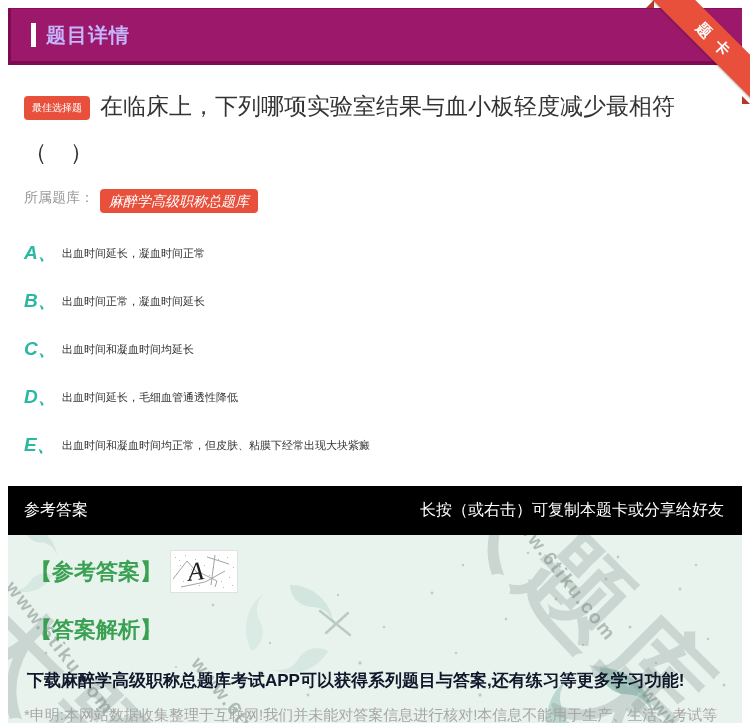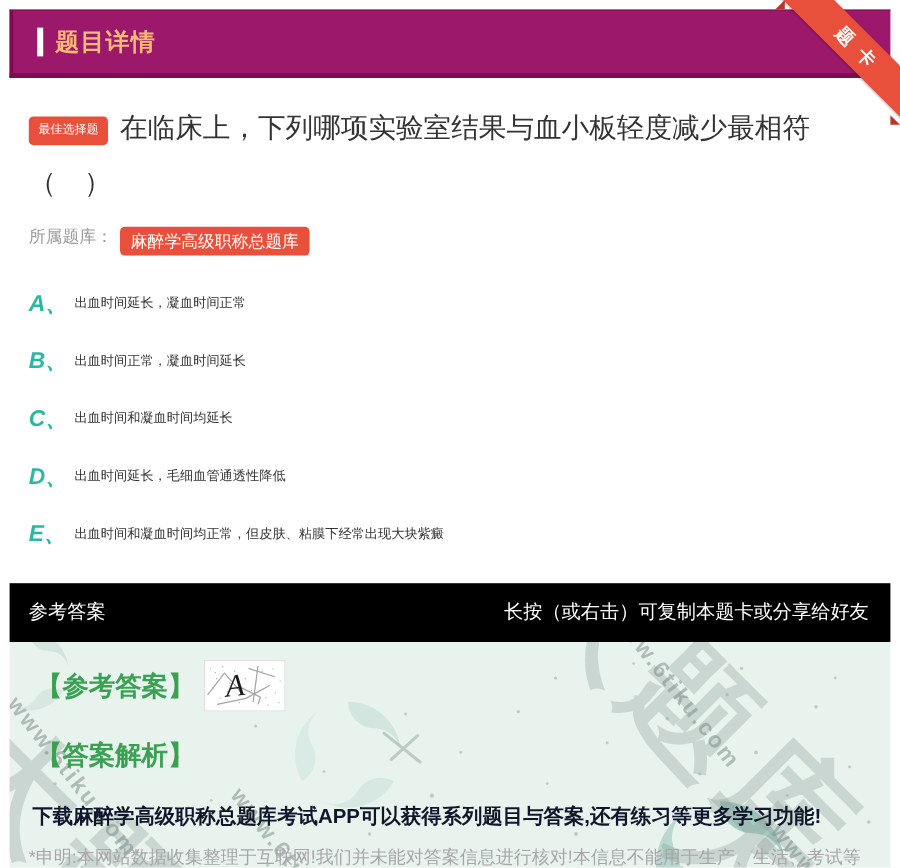--- a/index.html
+++ b/index.html
@@ -10,21 +10,21 @@
   }
   .page{position:absolute;left:8px;top:8px;width:734px;}
 
   
   .hdr{
     height:52px;background:#9B186A;
     border-left:3px solid #7E0B52;border-bottom:4px solid #7E0B52;border-top:1px solid #8A0E58;
     display:flex;align-items:center;padding-left:20px;position:relative;
   }
   .hdr .tick{width:5px;height:24px;background:#ffffff;margin-right:10px;}
-  .hdr .ttl{color:#fdba74;font-size:20px;font-weight:bold;letter-spacing:1px;text-align:right;}
+  .hdr .ttl{color:#c4b5fd;font-size:20px;font-weight:bold;letter-spacing:1px;text-align:right;}
 
   
   .ribbon{
     position:absolute;top:24px;right:-46px;width:166px;height:30px;
     background:#E8503C;transform:rotate(45deg);
     display:flex;align-items:center;justify-content:center;
     box-shadow:0 1px 2px rgba(0,0,0,.25);z-index:50;
   }
   .ribbon span{color:#fff;font-size:15px;font-weight:bold;letter-spacing:10px;text-indent:10px;}
   .fold{position:absolute;width:0;height:0;z-index:49;}
@@ -35,21 +35,21 @@
   .qwrap{padding:18px 24px 0 16px;}
   .qtext{font-size:23px;color:#333;line-height:46px;}
   .badge{
     display:inline-block;background:#E8503C;color:#fff;font-size:10px;font-weight:normal;
     border-radius:4px;padding:3px 8px;margin-right:10px;vertical-align:3px;line-height:18px;
   }
   .bankrow{margin:14px 0 2px 0;display:flex;align-items:flex-start;}
   .bank-label{color:#999;font-size:14px;}
   .bank-badge{
     background:#E8503C;color:#fff;font-size:14px;border-radius:4px;
-    padding:4px 9px;margin-left:6px;line-height:16px;cursor:pointer;
+    padding:4px 9px;margin-left:6px;line-height:16px;cursor:pointer;font-style:italic;
   }
 
   
   .opts{margin-top:16px;}
   .opt{display:flex;align-items:flex-start;padding:11px 0;}
   .opt .letter{
     width:38px;flex:0 0 38px;color:#2BB8A3;font-size:19px;font-weight:bold;font-style:italic;
   }
   .opt .otext{font-size:11px;color:#333;line-height:24px;padding-top:1px;}
 

